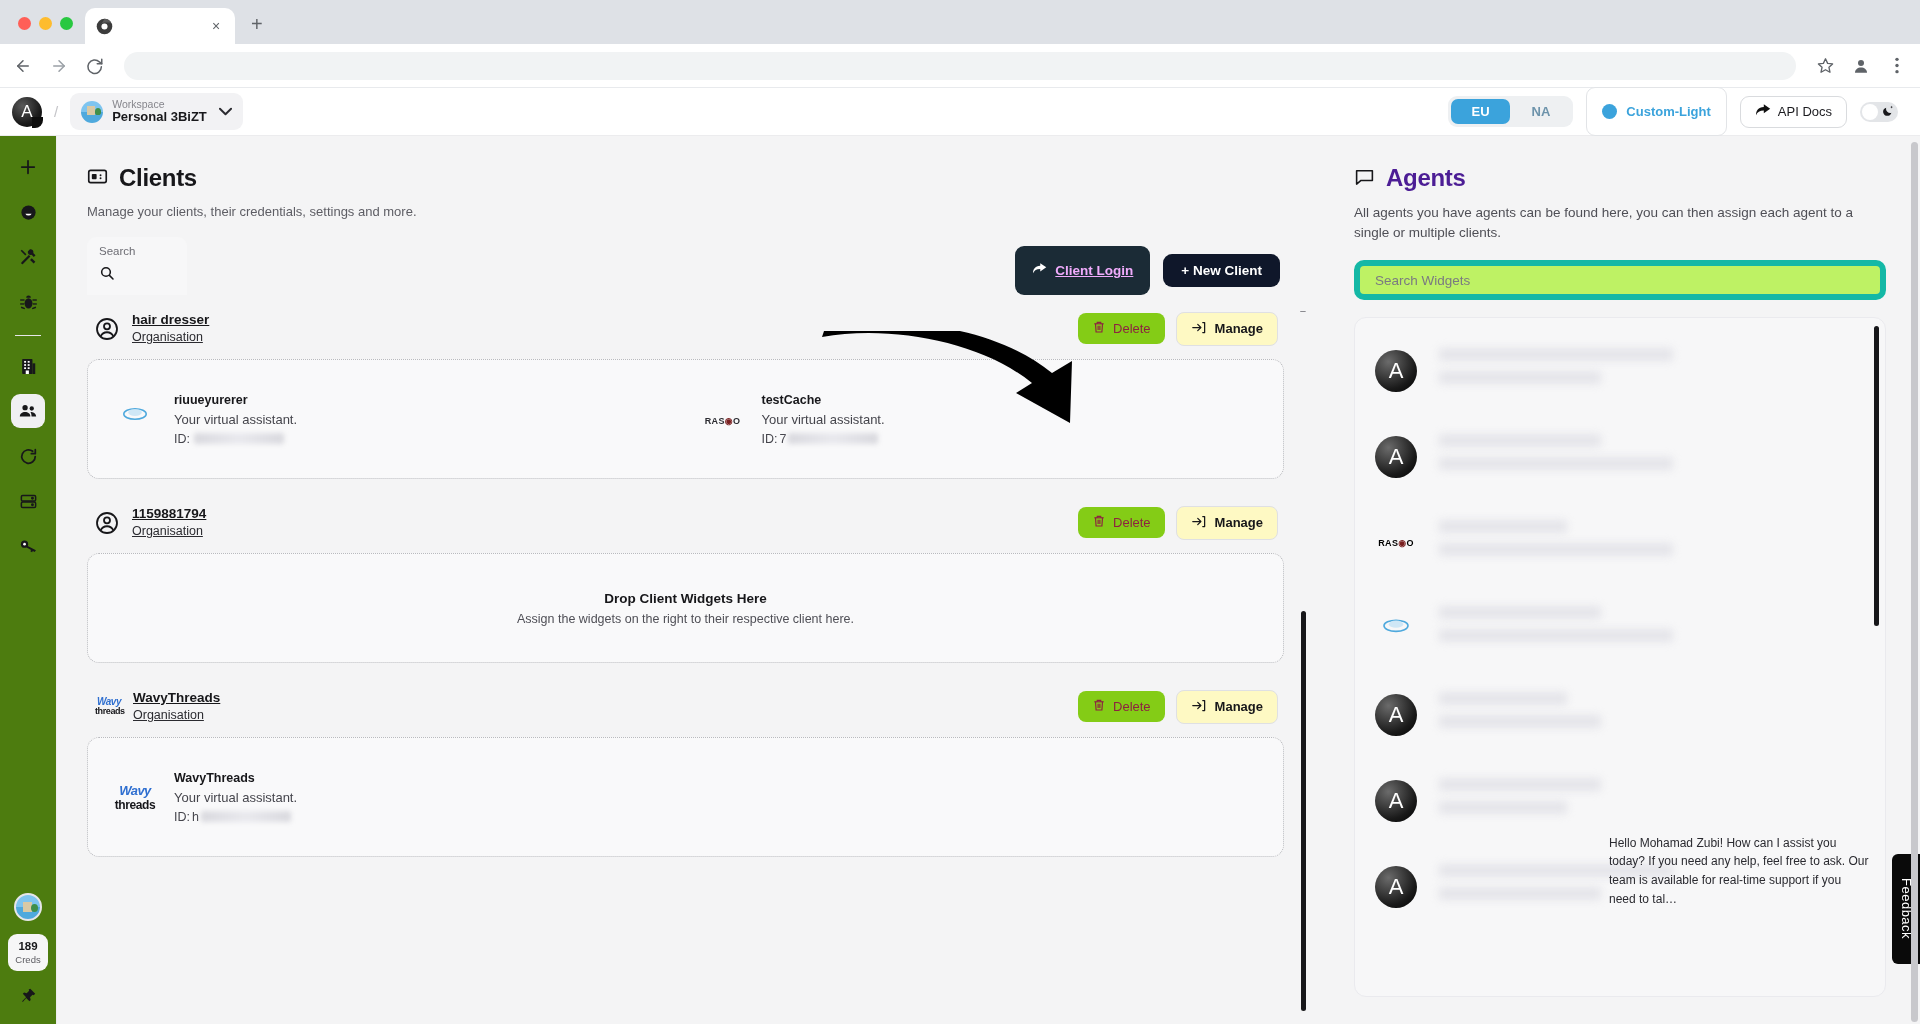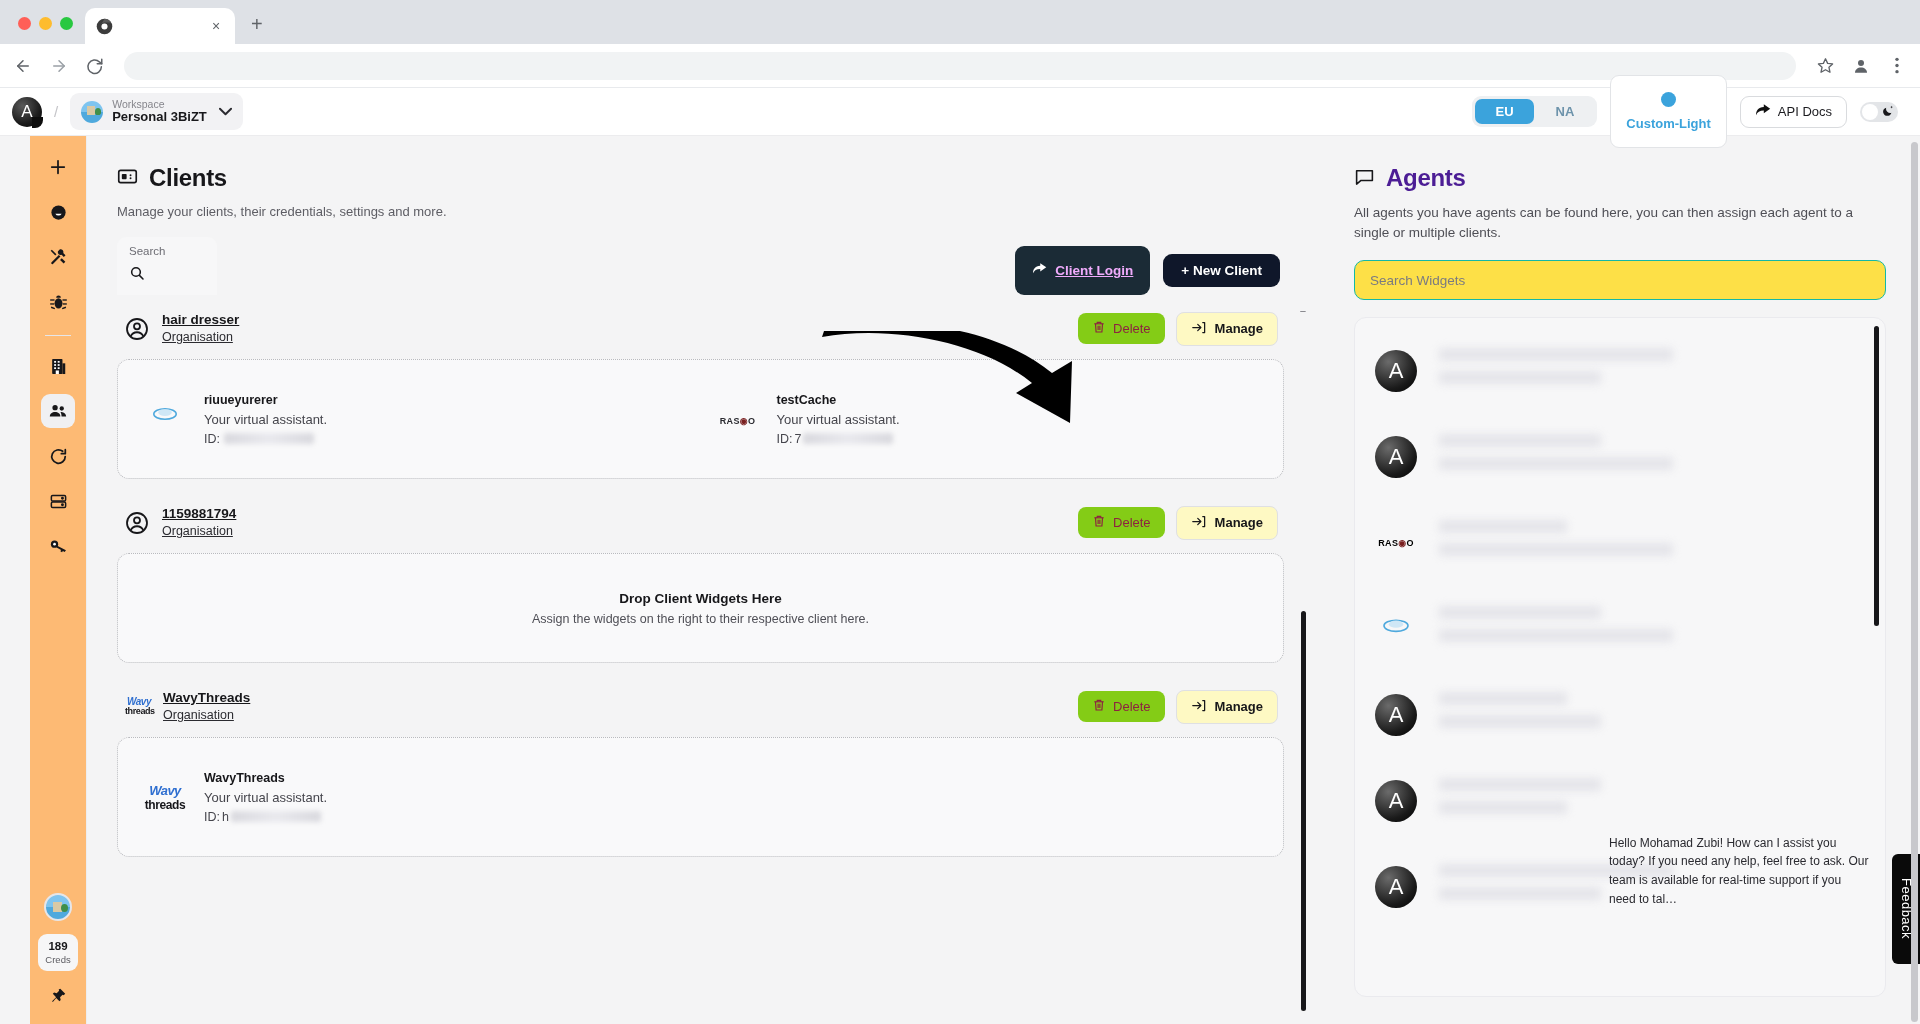--- a/index.html
+++ b/index.html
@@ -82,43 +82,42 @@
   .topbar-right { margin-left: auto; display: flex; align-items: center; gap: 13px; }
   .seg {
     display: flex; background: #eef0f2; border-radius: 9px; padding: 3px; gap: 2px;
   }
   .seg-btn {
     padding: 5px 20px; border-radius: 7px; font-size: 13px; font-weight: 600; color: #6d93ab;
   }
   .seg-btn.active { background: #3ba3dc; color: #fff; }
   .theme-chip {
     display:flex; align-items:center; gap:9px; background:#fff; border:1px solid #e2e4e7;
-    border-radius: 9px; padding: 16px 15px; flex-direction: column;
+    border-radius: 9px; padding: 16px 15px;
   }
   .theme-dot { width: 15px; height: 15px; border-radius: 50%; background: #3ba3dc; }
   .theme-name { font-size: 13px; font-weight: 700; color: #3ba3dc; }
   .api-chip {
     display:flex; align-items:center; gap:7px; background:#fff; border:1px solid #d9dbde;
     border-radius: 9px; padding: 6px 14px; font-size: 13px; font-weight: 500; color: #1b1b1f;
   }
   .mode-toggle {
     width: 38px; height: 20px; border-radius: 11px; background: #e3e5e8;
     display:flex; align-items:center; padding: 2px; position: relative;
   }
   .mode-knob { width: 16px; height: 16px; border-radius: 50%; background: #fff; }
   .mode-moon { position:absolute; right: 4px; top: 3px; font-size: 12px; color: #222; }
 
   .body-row { flex: 1; display: flex; min-height: 0; }
 
   
   .rail {
-    width: 57px; background: #fdba74; border-right: 1px solid #ededef;
+    width: 57px; background: #4d7c0f; border-right: 1px solid #ededef;
     display: flex; flex-direction: column; align-items: center; padding-top: 14px;
     flex: 0 0 57px;
-    margin-left: 30px;
   }
   .rail-ico {
     width: 34px; height: 34px; margin-bottom: 11px; border-radius: 9px;
     display: flex; align-items: center; justify-content: center; color: #17171a;
   }
   .rail-ico.active { background: #f0f0f2; }
   .rail-div { width: 26px; height: 1px; background: #e6e6e9; margin: 5px 0 13px; }
   .rail-spacer { flex: 1; }
   .rail-avatar {
     width: 28px; height: 28px; border-radius: 50%; margin-bottom: 13px;
@@ -212,21 +211,21 @@
   .arrow-up-hint, .arrow-dn-hint {
     position: absolute; right: 12px; font-size: 10px; color: #8a8a90;
   }
 
   
   .agents-pane { width: 600px; flex: 0 0 600px; padding: 28px 34px 0 34px; }
   .agents-head { display: flex; align-items: center; gap: 11px; }
   .agents-title { font-size: 24px; font-weight: 700; color: #4c1d95; letter-spacing: -.3px; }
   .agents-sub { font-size: 13.5px; color: #4f4f56; margin-top: 11px; line-height: 1.45; }
   .agents-search {
-    margin-top: 18px; height: 40px; background: #fde047; border: 1px solid #14b8a6;
+    margin-top: 18px; height: 40px; background: #bef264; border: 6px solid #14b8a6;
     border-radius: 10px; display: flex; align-items: center; padding: 0 15px;
     font-size: 13.5px; color: #7a7a81;
   }
   .agents-list {
     margin-top: 17px; background: #f7f7f8; border: 1px solid #eaeaee; border-radius: 12px;
     height: 680px; overflow: hidden; position: relative; padding: 10px 0 0 0;
   }
   .agent-row { display: flex; align-items: center; gap: 22px; padding: 12px 20px; height: 86px; }
   .agent-av {
     width: 42px; height: 42px; flex: 0 0 42px; border-radius: 50%;

